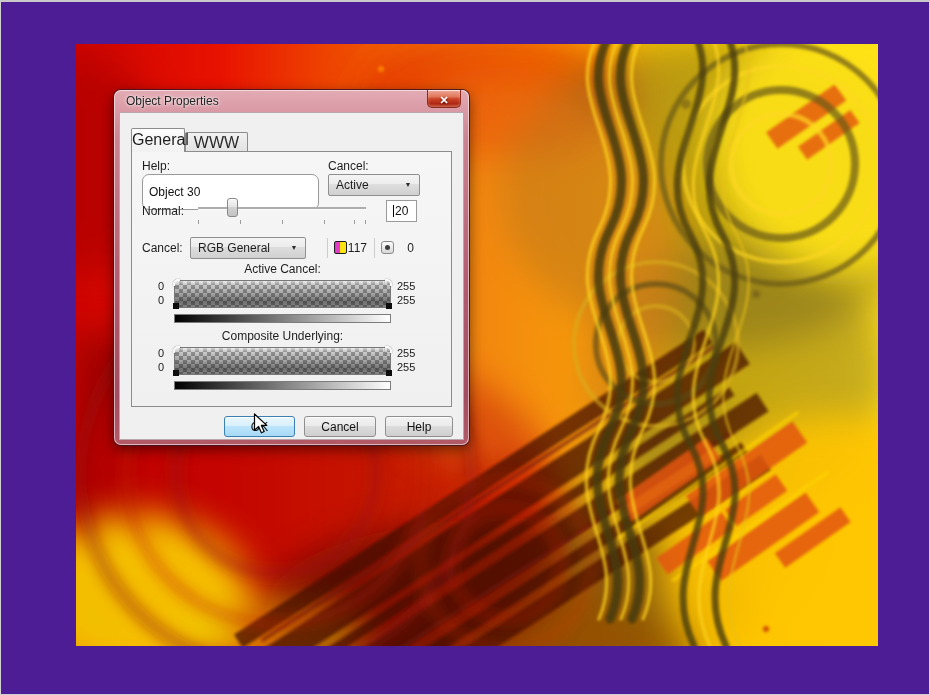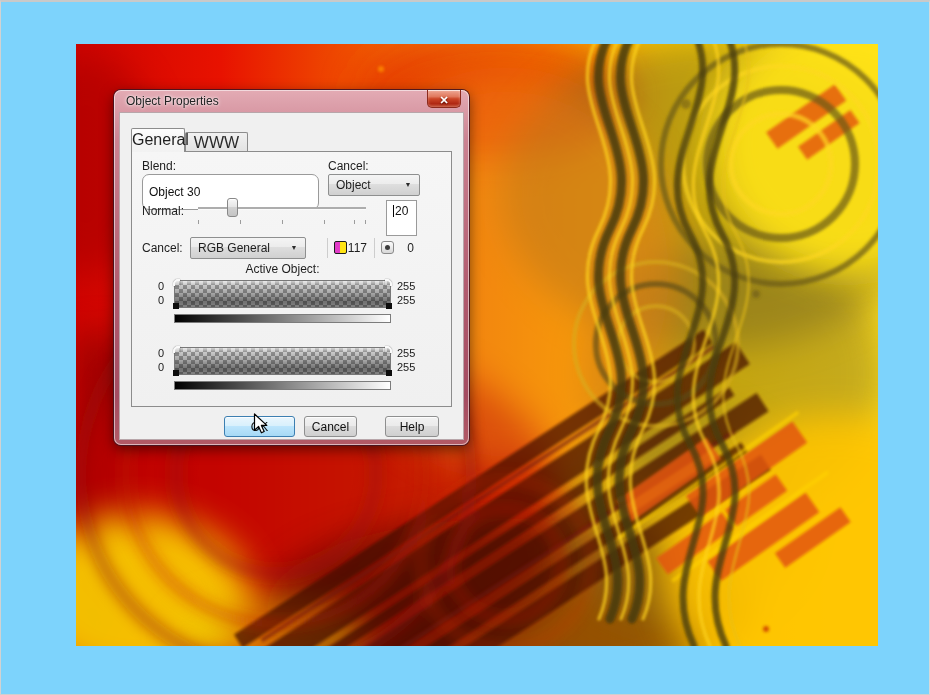--- a/index.html
+++ b/index.html
@@ -1,19 +1,19 @@
 <!DOCTYPE html>
 <html><head>
 <meta charset="utf-8">
 <style>
   html,body{margin:0;padding:0;background:#e4e4e4;}
   *{box-sizing:border-box;}
   .screen{
     position:relative;width:930px;height:695px;overflow:hidden;
-    background:#7dd3fc;
+    background:#4c1d95;
     border-top:2px solid #c9c9c9;border-left:1px solid #d2d2d2;
     border-right:1px solid #d8d8d8;border-bottom:1px solid #cfcfcf;
     font-family:"Liberation Sans",sans-serif;color:#1e1e1e;
   }
   
   .artwork{position:absolute;left:75px;top:42px;width:802px;height:602px;overflow:hidden;}
   .artwork svg{display:block;}
   
   .dialog{
     position:absolute;left:113px;top:88px;width:355px;height:355px;
@@ -283,91 +283,92 @@
 
       <div class="tab active">
         <span>General</span>
       </div>
       <div class="tab inactive">
         <span>WWW URL</span>
       </div>
 
       <div class="tabpage">
 
-        <div class="lbl" style="left:10px;top:7px;">Blend:</div>
+        <div class="lbl" style="left:10px;top:7px;">Help:</div>
         <input class="textbox" style="left: 10px; top: 22px; width: 177px; height: 36px; border-radius: 7px;" value="Object 30">
 
         <div class="lbl" style="left:196px;top:7px;">Cancel:</div>
         <div class="combo" style="left:196px;top:22px;width:92px;">
-          <span class="combo-text">Object</span>
+          <span class="combo-text">Active</span>
           <span class="combo-arrow">▼</span>
         </div>
 
         <div class="lbl" style="left:10px;top:52px;">Normal:</div>
         <div class="slider" style="left:66px;top:46px;width:168px;height:28px;">
           <div class="groove"></div>
           <div class="thumb" style="left: calc(20% - 5px);"></div>
           <div class="tick" style="left:0;"></div>
           <div class="tick" style="left:42px;"></div>
           <div class="tick" style="left:84px;"></div>
           <div class="tick" style="left:126px;"></div>
           <div class="tick" style="left:156px;"></div>
           <div class="tick" style="left:167px;"></div>
         </div>
-        <div class="textbox" style="left:254px;top:48px;width:31px;height:36px;line-height:20px;">
+        <div class="textbox" style="left:254px;top:48px;width:31px;height:22px;line-height:20px;">
           <span class="caret"></span><span>20</span>
         </div>
 
         <div class="lbl" style="left:10px;top:89px;">Cancel:</div>
         <div class="combo" style="left:58px;top:85px;width:116px;">
           <span class="combo-text">RGB General</span>
           <span class="combo-arrow">▼</span>
         </div>
 
         <div class="param-cell" style="left:195px;top:86px;width:47px;text-align:right;">
           <span class="swatch-duo"></span>
           <span class="param-val">117</span>
         </div>
         <div class="param-cell" style="left:242px;top:86px;width:47px;">
           <span class="swatch-gray">
               <i></i>
             </span>
           <span class="param-val">0</span>
         </div>
 
-        <div class="section-title" style="left:42px;top:110px;">Active Object:</div>
+        <div class="section-title" style="left:42px;top:110px;">Active Cancel:</div>
         <div class="ramp-num" style="left:26px;top:128px;">0</div>
         <div class="ramp-num" style="left:26px;top:142px;">0</div>
         <div class="ramp" style="left:42px;top:128px;">
           <span class="handle-tl"></span>
           <span class="handle-tr"></span>
           <span class="handle-bl"></span>
           <span class="handle-br"></span>
         </div>
         <div class="ramp-num" style="left:265px;top:128px;">255</div>
         <div class="ramp-num" style="left:265px;top:142px;">255</div>
         <div class="grad-strip" style="left:42px;top:162px;"></div>
 
+        <div class="section-title" style="left:42px;top:177px;">Composite Underlying:</div>
         <div class="ramp-num" style="left:26px;top:195px;">0</div>
         <div class="ramp-num" style="left:26px;top:209px;">0</div>
         <div class="ramp" style="left:42px;top:195px;">
           <span class="handle-tl"></span>
           <span class="handle-tr"></span>
           <span class="handle-bl"></span>
           <span class="handle-br"></span>
         </div>
         <div class="ramp-num" style="left:265px;top:195px;">255</div>
         <div class="ramp-num" style="left:265px;top:209px;">255</div>
         <div class="grad-strip" style="left:42px;top:229px;"></div>
 
       </div>
 
       <button class="btn primary" style="left:104px;top:303px;width:71px;">OK</button>
-      <button class="btn" style="left:184px;top:303px;width:53px;">Cancel</button>
-      <button class="btn" style="left:265px;top:303px;width:54px;">Help</button>
+      <button class="btn" style="left:184px;top:303px;width:72px;">Cancel</button>
+      <button class="btn" style="left:265px;top:303px;width:68px;">Help</button>
 
     </div>
   </div>
 
   <svg class="cursor" width="16" height="22" viewBox="0 0 16 22">
     <path d="M1.5,1 L1.5,17.2 L5.6,13.5 L8.4,19.8 L11.2,18.5 L8.4,12.4 L13.8,12.4 Z" fill="#ffffff" stroke="#000000" stroke-width="1.2" stroke-linejoin="round"></path>
   </svg>
 
 </div>
 

